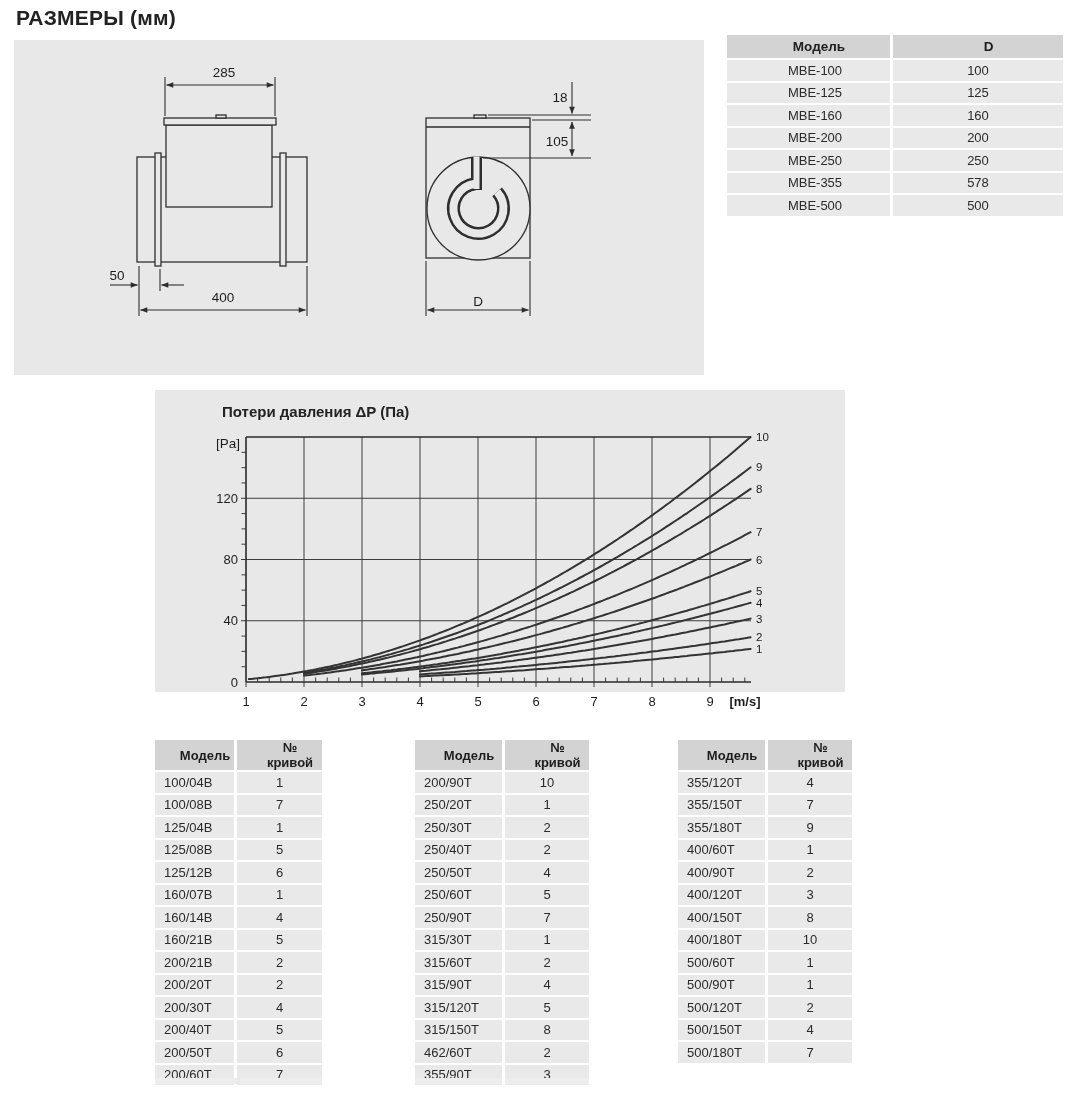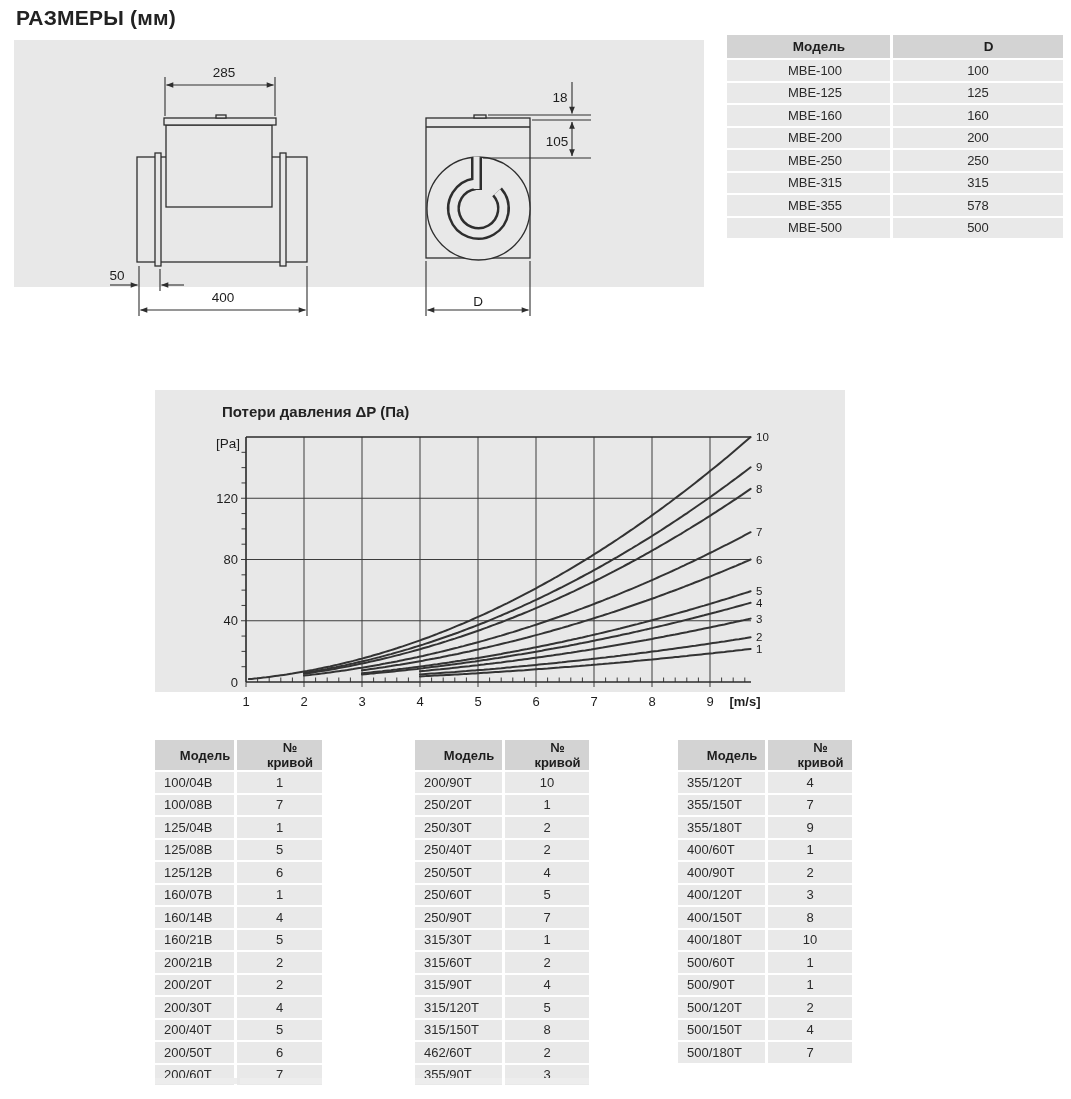--- a/index.html
+++ b/index.html
@@ -32,21 +32,21 @@
   .stub { position:absolute; height:6px; background:#ededed; }
   svg text { font-family:"Liberation Sans", sans-serif; }
 </style>
 </head>
 <body>
 
 <div class="page">
 
   <div class="page-title">РАЗМЕРЫ (мм)</div>
 
-  <div class="panel" style="left:14px; top:40px; width:690px; height:247px;">
+  <div class="panel" style="left:14px; top:40px; width:690px; height:335px;">
     <svg class="abs" style="left:0; top:0;" width="690" height="335" viewBox="0 0 690 335">
       <defs>
         <marker id="ah" viewBox="0 0 10 10" refX="9.5" refY="5" markerWidth="11" markerHeight="6.5" orient="auto-start-reverse">
           <path d="M0,1 L10,5 L0,9 Z" fill="#2e2e2e"></path>
         </marker>
       </defs>
 
       <g stroke="#2e2e2e" stroke-width="1.3" fill="#e8e8e8">
         <rect x="123" y="117" width="170" height="105"></rect>
         <rect x="141" y="113" width="6" height="113"></rect>
@@ -125,24 +125,20 @@
           <td>MBE-160</td>
           <td>160</td>
         </tr>
         <tr>
           <td>MBE-200</td>
           <td>200</td>
         </tr>
         <tr>
           <td>MBE-250</td>
           <td>250</td>
-        </tr>
-        <tr>
-          <td>MBE-315</td>
-          <td>315</td>
         </tr>
         <tr>
           <td>MBE-355</td>
           <td>578</td>
         </tr>
         <tr>
           <td>MBE-500</td>
           <td>500</td>
         </tr>
       </tbody>

